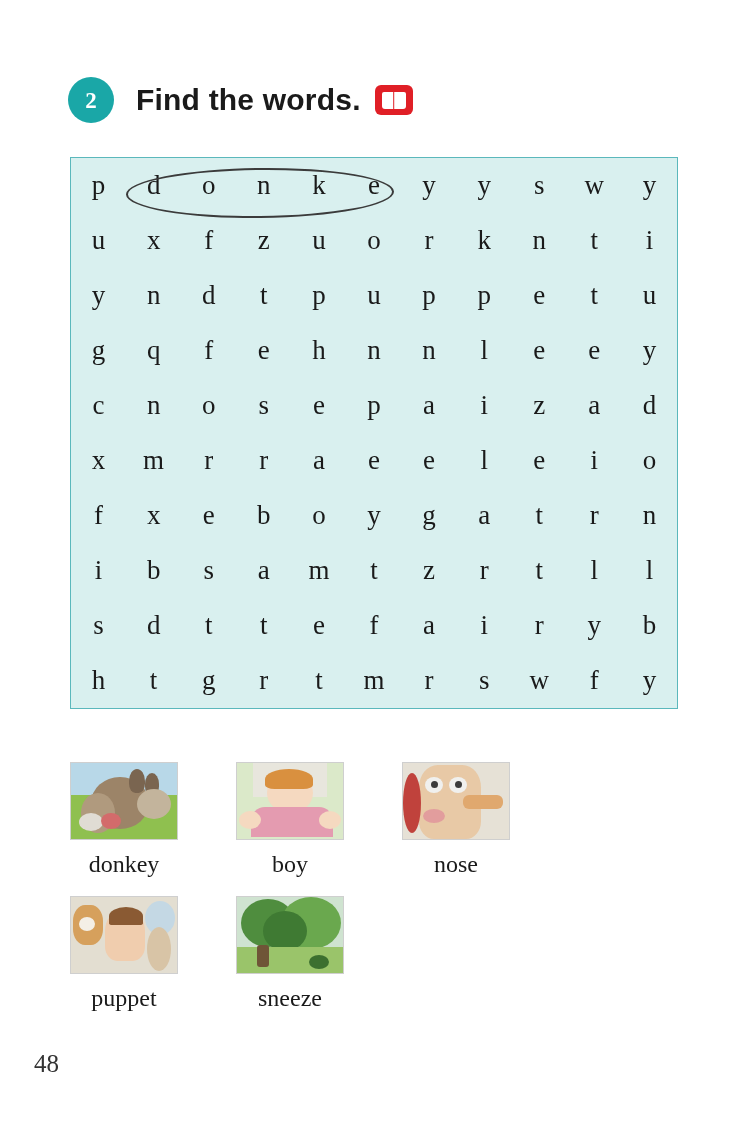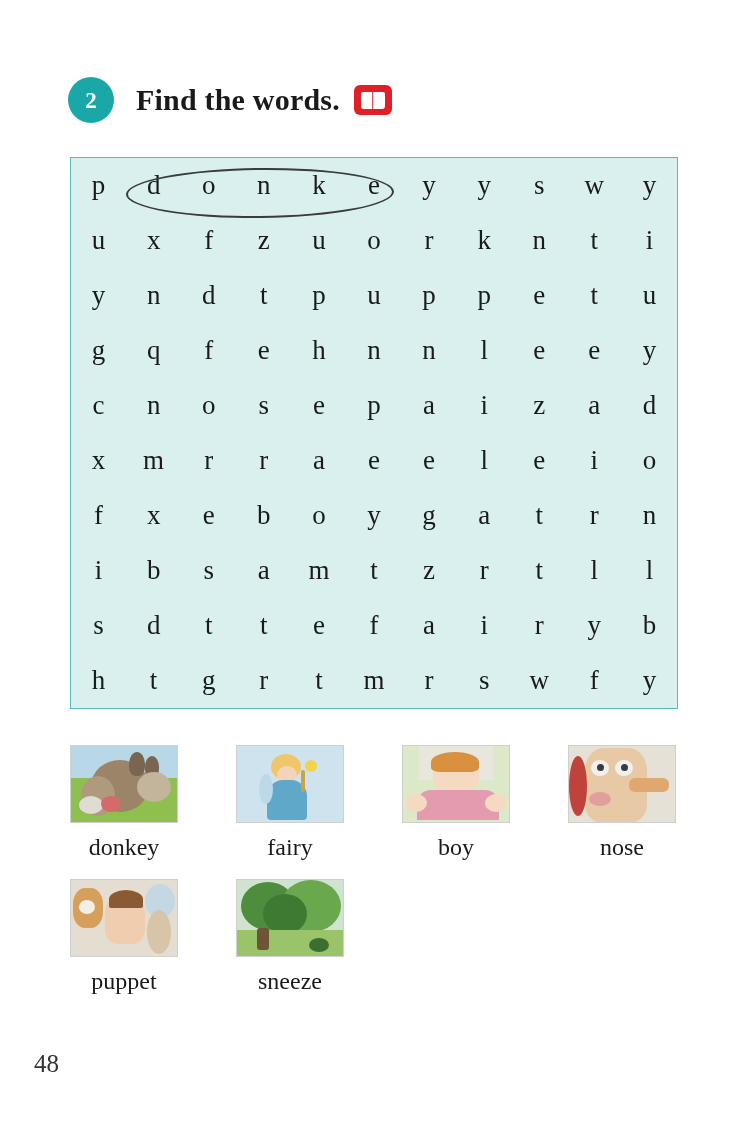--- a/index.html
+++ b/index.html
@@ -37,21 +37,21 @@
     font-size: 23px;
     font-weight: bold;
     line-height: 1;
   }
   .ex-title {
     margin-left: 22px;
     font-size: 30px;
     font-weight: bold;
     color: #1a1a1a;
     letter-spacing: 0.2px;
-    font-family: Liberation Serif, serif;
+    font-family: Liberation Sans, sans-serif;
   }
   .book-icon {
     margin-left: 14px;
     width: 38px;
     height: 30px;
     border-radius: 6px;
     background: #e01f26;
     display: flex;
     align-items: center;
     justify-content: center;
@@ -112,21 +112,21 @@
     border: 2px solid #3b3b3b;
     border-radius: 50%;
     pointer-events: none;
     transform: rotate(-0.6deg);
   }
 
   
   .cards {
     position: absolute;
     left: 66px;
-    top: 745px;
+    top: 762px;
     width: 615px;
   }
   .card-row {
     display: flex;
     justify-content: flex-start;
     gap: 50px;
     margin-bottom: 18px;
   }
   .card {
     width: 116px;
@@ -304,32 +304,20 @@
         <div class="blob" style="left:10px;top:30px;width:34px;height:40px;background:#b09a7e"></div>
         <div class="blob" style="left:58px;top:6px;width:16px;height:24px;background:#7a6550;border-radius:50% 50% 40% 40%"></div>
         <div class="blob" style="left:74px;top:10px;width:14px;height:22px;background:#7a6550;border-radius:50% 50% 40% 40%"></div>
         <div class="blob" style="left:66px;top:26px;width:34px;height:30px;background:#c3b49c"></div>
         <div class="blob" style="left:8px;top:50px;width:24px;height:18px;background:#e0dcd4"></div>
         <div class="blob" style="left:30px;top:50px;width:20px;height:16px;background:#d36b6b"></div>
       </div>
       <div class="card-label">donkey</div>
     </div>
 
-    <div class="card">
-      <div class="thumb">
-        <div class="sky" style="background:#cfe3ef;height:100%"></div>
-        <div class="blob" style="left:34px;top:8px;width:30px;height:26px;background:#f0c66a;border-radius:50%"></div>
-        <div class="blob" style="left:40px;top:20px;width:20px;height:18px;background:#f3d4bb"></div>
-        <div class="blob" style="left:30px;top:34px;width:40px;height:40px;background:#5fa8c9;border-radius:40% 40% 10% 10%"></div>
-        <div class="blob" style="left:22px;top:28px;width:14px;height:30px;background:#bcd9e8;border-radius:50%"></div>
-        <div class="blob" style="left:68px;top:14px;width:12px;height:12px;background:#f2d44c"></div>
-        <div class="blob" style="left:64px;top:24px;width:4px;height:22px;background:#c9a24a;border-radius:2px"></div>
-      </div>
-      <div class="card-label">fairy</div>
-    </div>
 
     <div class="card">
       <div class="thumb">
         <div class="sky" style="background:#dbe9c9;height:100%"></div>
         <div class="blob" style="left:16px;top:0px;width:74px;height:34px;background:#e8e6dd;border-radius:0"></div>
         <div class="blob" style="left:30px;top:10px;width:46px;height:40px;background:#f5d9c0"></div>
         <div class="blob" style="left:28px;top:6px;width:48px;height:20px;background:#d9903f;border-radius:50% 50% 20% 20%"></div>
         <div class="blob" style="left:14px;bottom:2px;width:82px;height:30px;background:#e49bb0;border-radius:14px 14px 0 0"></div>
         <div class="blob" style="left:2px;top:48px;width:22px;height:18px;background:#f5d9c0"></div>
         <div class="blob" style="right:2px;top:48px;width:22px;height:18px;background:#f5d9c0"></div>

